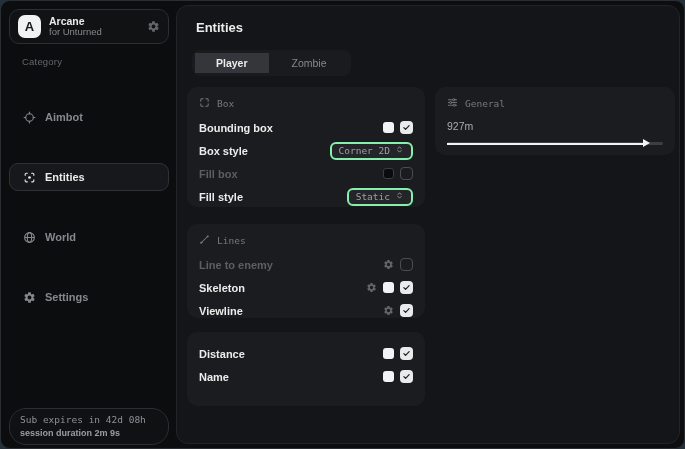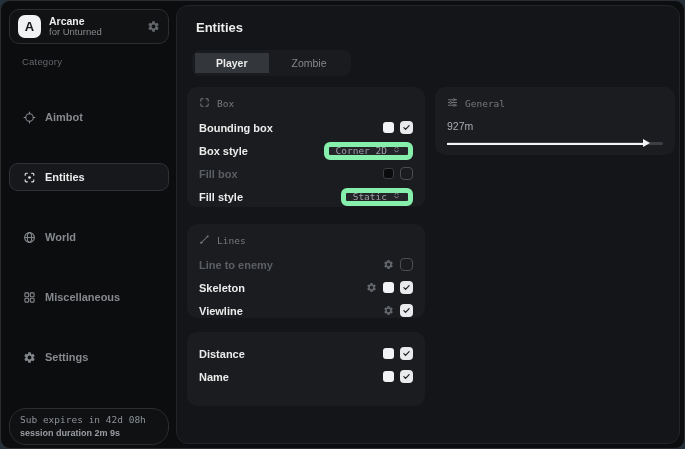--- a/index.html
+++ b/index.html
@@ -96,21 +96,21 @@
   .checkbox {
     width:13px; height:13px; border-radius:4px; cursor:pointer;
     display:flex; align-items:center; justify-content:center;
   }
   .checkbox.checked { background:#e9eaec; }
   .checkbox.unchecked { border:1.5px solid #4a4d52; background:transparent; }
   .checkbox svg { width:9px; height:9px; }
 
   .dropdown {
     display:inline-flex; align-items:center; gap:5px;
-    background:#232529; border:5px solid #86efac; border-radius:6px;
+    background:#232529; border:2px solid #86efac; border-radius:6px;
     padding:2px 7px; height:18px; cursor:pointer;
     color:#9ca0a5; font-size:9.5px; font-family:"DejaVu Sans Mono", monospace;
   }
   .dropdown svg { width:9px; height:9px; }
 
   .row-gear { width:11px; height:11px; cursor:pointer; }
   .row-gear svg { width:11px; height:11px; }
 
   .gen-row { display:flex; align-items:center; height:20px; }
   .gen-label { flex:1; color:#ececec; font-size:11px; font-weight:700; }
@@ -238,28 +238,20 @@
         <span class="nav-icon">
             <svg viewBox="0 0 24 24">
               <use href="#i-globe"></use>
             </svg>
           </span>
         <span>World</span>
       </div>
       <div class="nav-item">
         <span class="nav-icon">
             <svg viewBox="0 0 24 24">
-              <use href="#i-grid"></use>
-            </svg>
-          </span>
-        <span>Miscellaneous</span>
-      </div>
-      <div class="nav-item">
-        <span class="nav-icon">
-            <svg viewBox="0 0 24 24">
               <use href="#i-gear"></use>
             </svg>
           </span>
         <span>Settings</span>
       </div>
     </nav>
 
     <div class="sub-card">
       <div class="sub-line1">Sub expires in 42d 08h</div>
       <div class="sub-line2">session duration 2m 9s</div>

